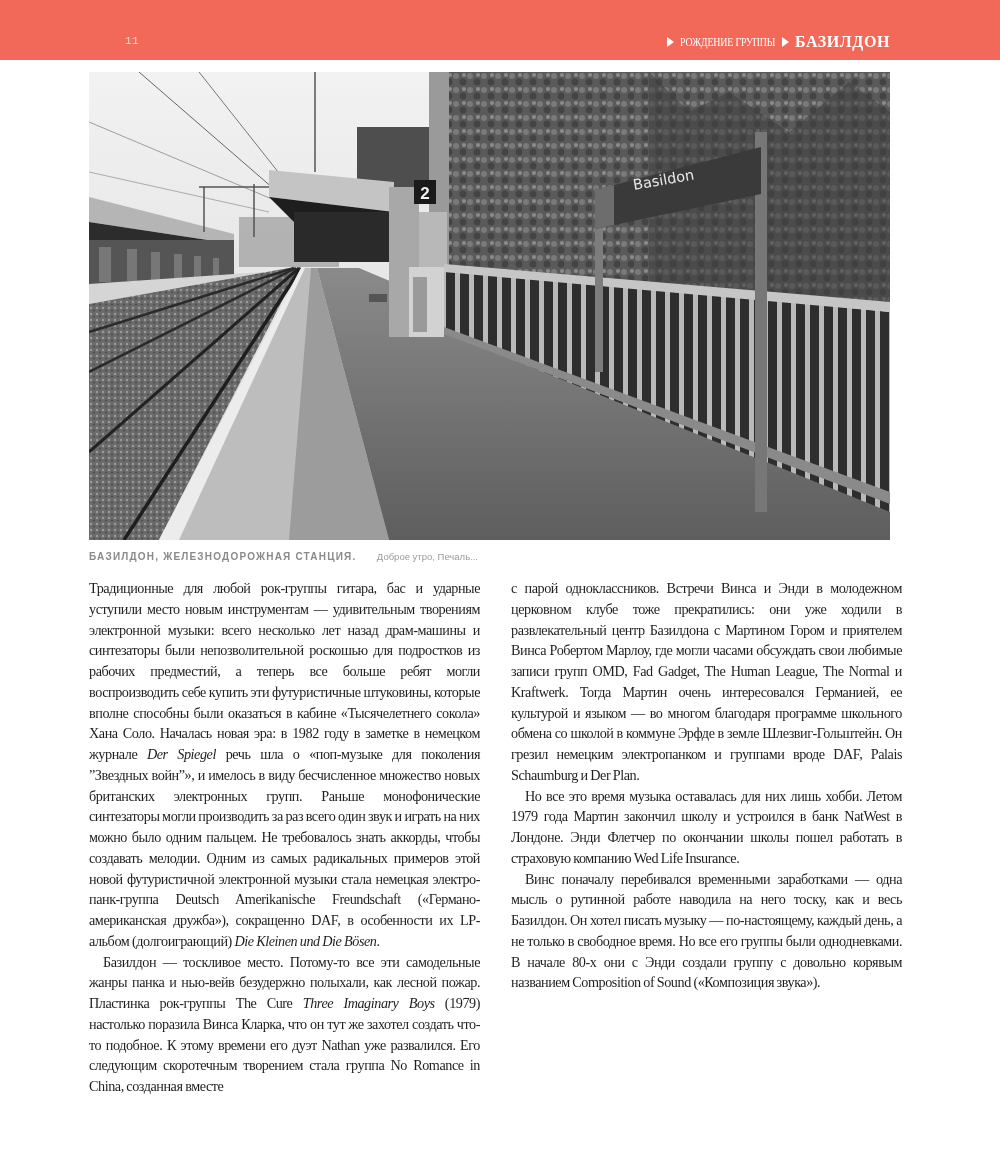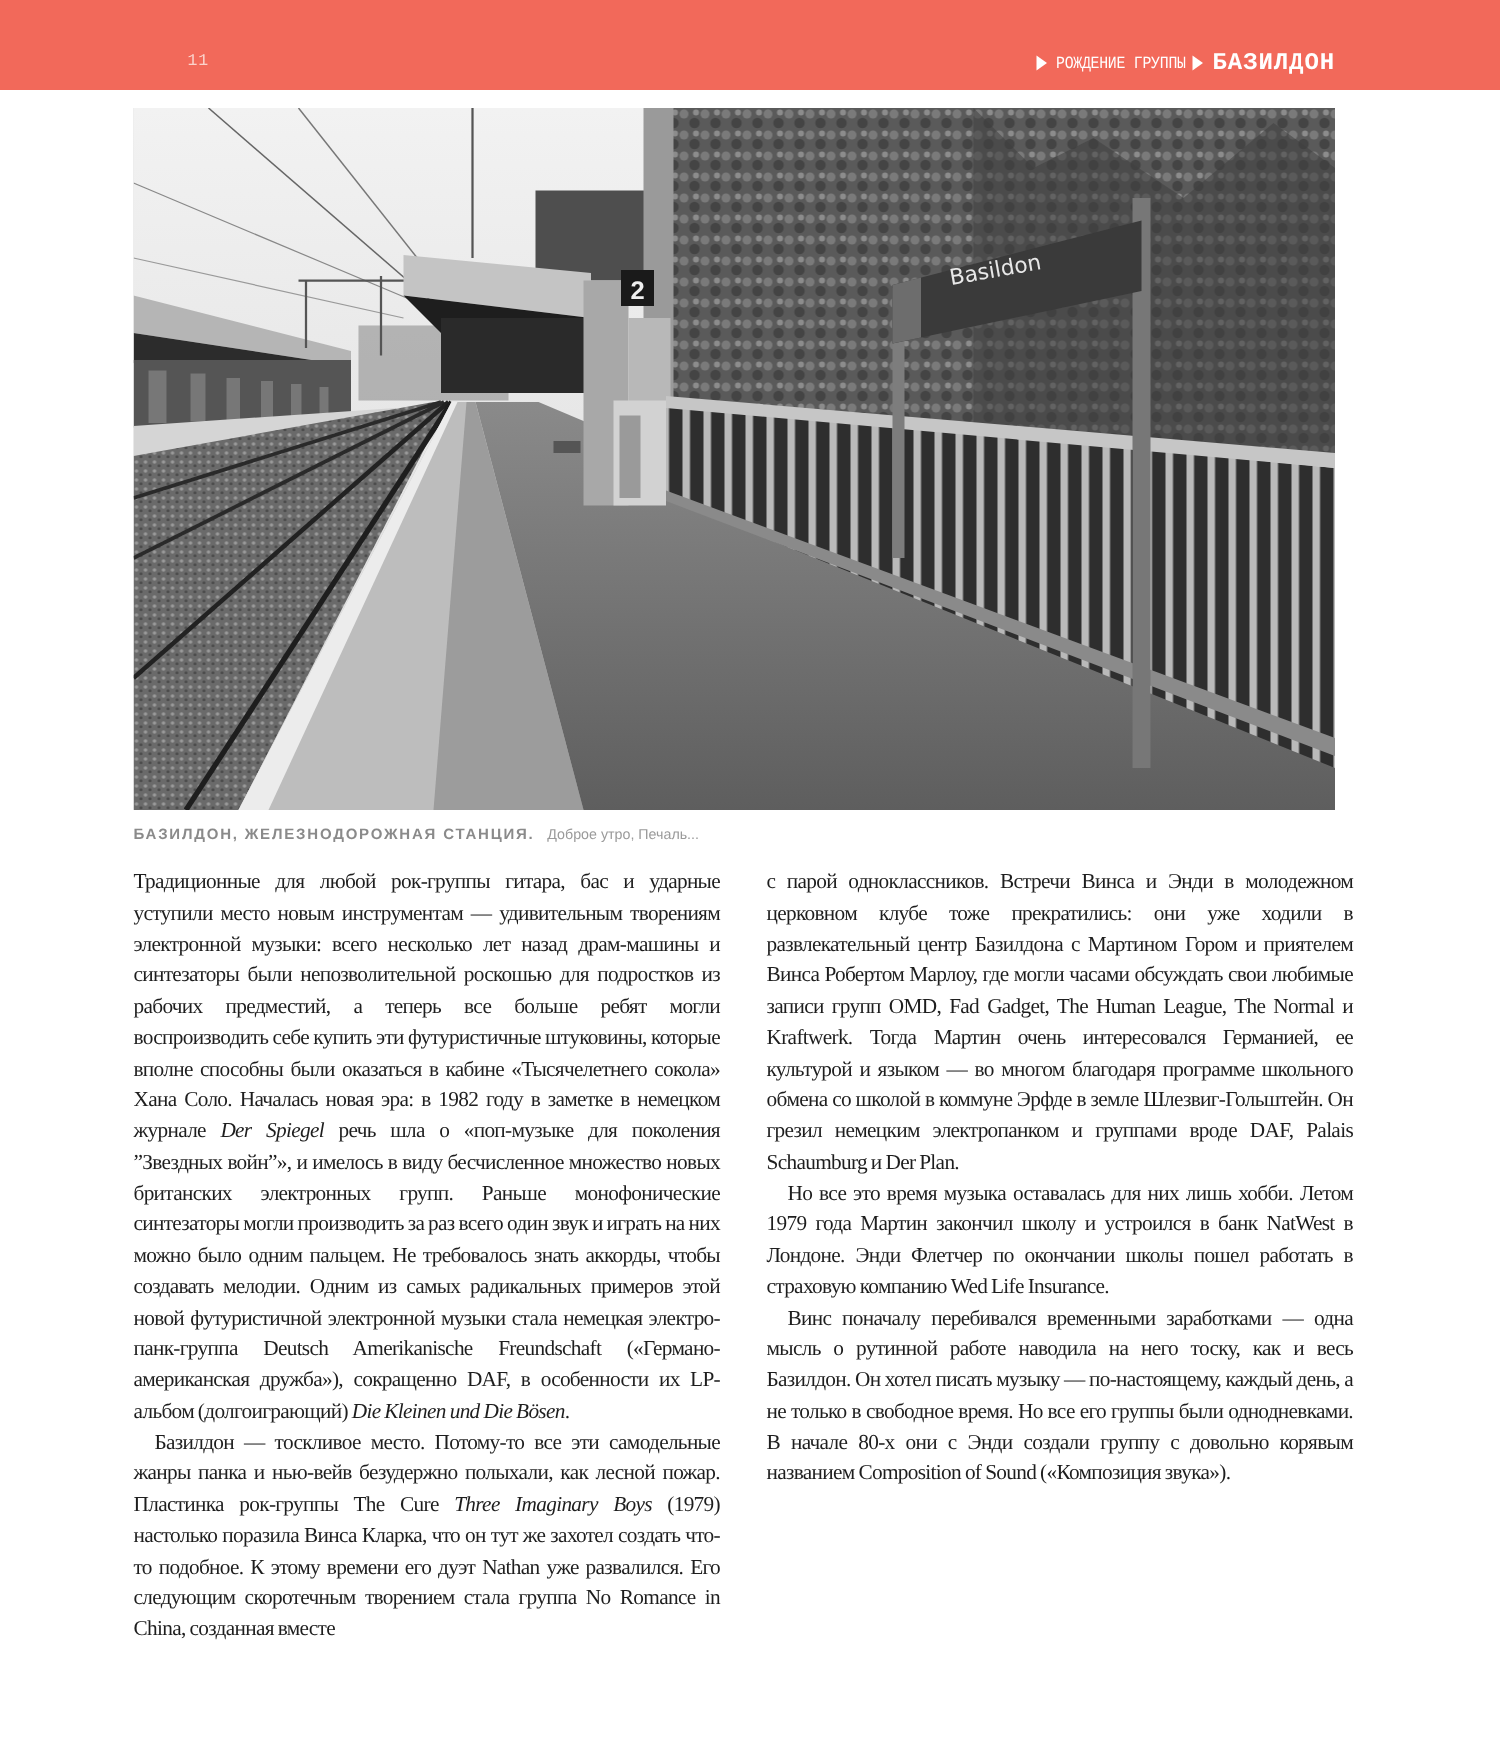--- a/index.html
+++ b/index.html
@@ -8,36 +8,36 @@
     font-family: "DejaVu Serif", "Liberation Serif", serif;
   }
   .header {
     position: absolute; left: 0; top: 0; width: 1000px; height: 60px; background: #f2695a;
   }
   .page-number {
     position: absolute; left: 89px; top: 35px; font-family: Liberation Mono, monospace;
     font-size: 11px; color: #fbd3cc; letter-spacing: 0.5px; margin-left: 36px;
   }
   .breadcrumb {
-    position: absolute; right: 110px; top: 33px; font-family: Liberation Mono, monospace;
+    position: absolute; right: 110px; top: 33px; font-family: Liberation Serif, serif;
     color: #ffffff; display: flex; align-items: center; gap: 5px; white-space: nowrap;
   }
   .bc-arrow { display: inline-block; width: 0; height: 0; border-top: 5px solid transparent; border-bottom: 5px solid transparent; border-left: 7px solid #ffffff; margin-right: 1px; }
   .bc-section { font-size: 11.5px; letter-spacing: -0.2px; font-weight: 400; transform: scaleX(0.86); transform-origin: left center; display: inline-block; margin-right: -14px; }
   .bc-current { font-size: 16px; font-weight: 700; letter-spacing: 0.6px; }
 
   .photo {
     position: absolute; left: 89px; top: 72px; width: 801px; height: 468px; overflow: hidden; background: #dcdcdc;
   }
   .photo svg { display: block; }
   .caption {
     position: absolute; left: 89px; top: 546px; font-family: "Liberation Sans", sans-serif; white-space: nowrap;
   }
   .caption-title { font-size: 10px; font-weight: 700; color: #8a8a8a; letter-spacing: 1.2px; margin-top: 16px; }
-  .caption-text { font-size: 9.5px; color: #9a9a9a; margin-left: 4px; }
+  .caption-text { font-size: 9.5px; color: #9a9a9a; margin-left: 16px; }
 
   .col {
     position: absolute; top: 578px; width: 391px; font-size: 14.2px; line-height: 20.75px; color: #1e1e1e;
     text-align: justify; hyphens: manual; letter-spacing: -0.45px; word-spacing: -0.5px;
     font-family: "Liberation Serif", "DejaVu Serif", serif;
   }
   .col p { margin: 0; }
   .col p.indent { text-indent: 14px; }
   .col-left { left: 89px; }
   .col-right { left: 511px; }

